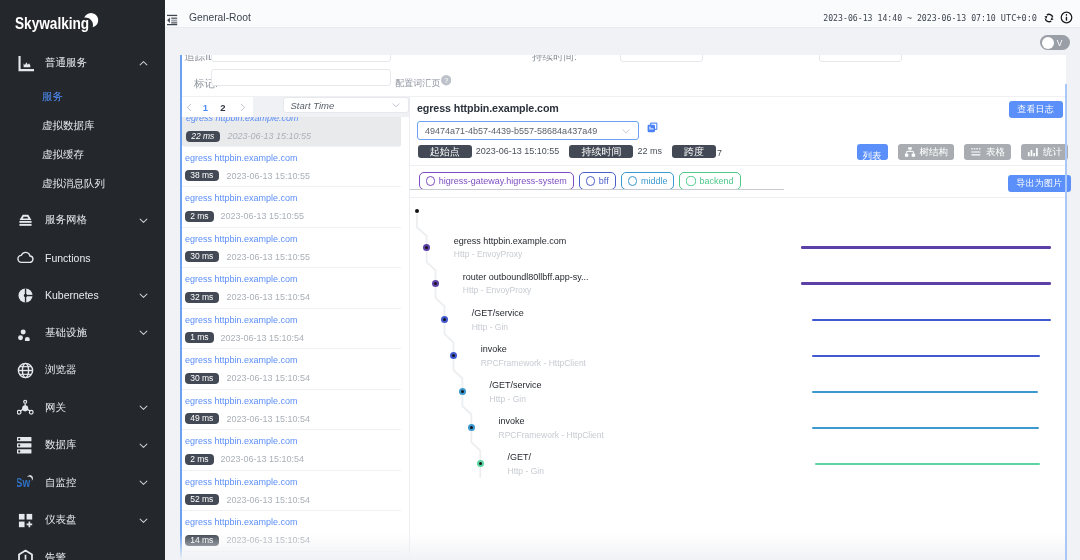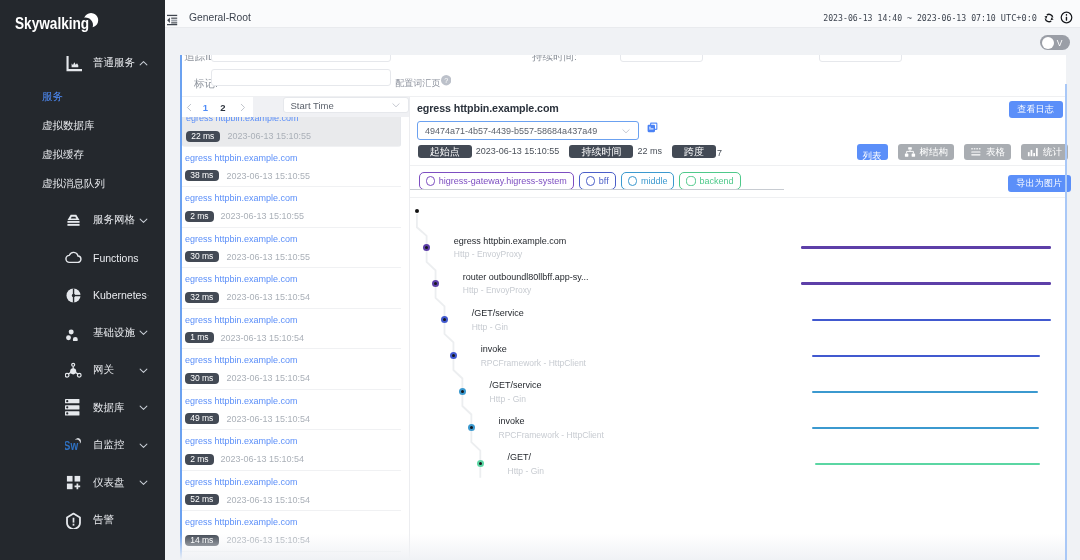--- a/index.html
+++ b/index.html
@@ -4,21 +4,21 @@
 <style>
   * { box-sizing: border-box; margin:0; padding:0; }
   html,body { width:1080px; height:560px; overflow:hidden; }
   body { font-family:"Liberation Sans", sans-serif; font-size:12px; color:#3d444f; background:#fff; -webkit-font-smoothing:antialiased; text-rendering:optimizeLegibility;}
   .app { display:flex; width:1080px; height:560px; }
 
   
   .sidebar { width:165px; background:#24282d; color:#c9ced6; flex:0 0 165px; overflow:hidden; position:relative;}
   .logo { height:44.5px; position:relative; }
   .nav-item { height:37.5px; display:flex; align-items:center; padding:0 16px 0 17px; font-size:10.5px; color:#e8eaee; }
-  .nav-icon { width:17px; height:17px; display:flex; align-items:center; flex:0 0 17px;margin-left:48px;}
+  .nav-icon { width:17px; height:17px; display:flex; align-items:center; flex:0 0 17px;}
   .nav-label { flex:1; margin-left:11px; white-space:nowrap;}
   .chev { width:11px; height:11px;}
   .sub-item { height:29px; display:flex; align-items:center; padding-left:42px; font-size:10.5px; color:#e8eaee;}
   .sub-item.active { color:#4e8bf7; }
   .sub-item.last { margin-bottom:3.5px; }
 
   
   .main { flex:1; display:flex; flex-direction:column; background:#f0f2f5; min-width:0; position:relative;}
   .topbar { height:28px; background:#fafbfc; display:flex; align-items:center; padding:8px 7px 0 2px; border-bottom:1px solid #e9ebee;}
   .topbar-title { font-size:10.3px; color:#3d444f; margin-left:11px;}
@@ -34,21 +34,21 @@
   .divline { position:absolute; left:0; right:0; height:1px; background:#eff0f2;}
 
   .cols { position:absolute; left:0; right:0; top:42px; bottom:0; display:flex; }
   .left-col { width:228px; flex:0 0 228px; border-right:1px solid #ecedf0; position:relative;}
   .pager { height:20px; position:relative; background:#f0f1f4;}
   .pager-white { position:absolute; left:0; top:0; width:70.7px; height:20px; background:#fff;}
   .pbtn { position:absolute; width:16px; height:16px; display:flex; align-items:center; justify-content:center;}
   .pnum { position:absolute; width:16px; height:16px; display:flex; align-items:center; justify-content:center; font-size:9.5px; font-weight:bold; color:#2b323c;}
   .pnum.on { color:#4e8bf7;}
   .sel { position:absolute; border:1px solid #e6e8ec; border-radius:3px; display:flex;
-      align-items:center; padding:0 7px; font-size:9.5px; color:#5b616b;}
+      align-items:center; padding:0 7px; font-size:9.5px; color:#5b616b;font-style:italic;}
   .tracelist { position:absolute; left:0; right:8.5px; top:20px; bottom:0; overflow:hidden;}
   .trace-item { height:40.5px; border-bottom:1px solid #f0f1f3; position:relative;}
   .trace-item.sel { background:#e9eaec;}
   .trace-name { position:absolute; left:3px; top:6px; font-size:9px; color:#5b8ff9;}
   .dur { position:absolute; left:3px; top:23.5px; background:#434a55; color:#fff; font-size:8.5px; border-radius:4px;
       padding:0 5.2px; height:11px; line-height:11px;}
   .tstamp { position:absolute; top:23px; font-size:9px; color:#aab0b8; line-height:12px;}
 
   .right-col { flex:1; min-width:0; position:relative;}
   .det-title { position:absolute; left:7px; top:5px; font-size:10.7px; font-weight:bold; color:#2b323c; letter-spacing:-0.1px;}
@@ -150,20 +150,32 @@
             <svg width="17" height="17" viewBox="0 0 16 16">
               <circle cx="5.85" cy="7.45" r="2.35" fill="#e5e8ec"></circle>
               <circle cx="3.3" cy="13.0" r="2.3" fill="#e5e8ec"></circle>
               <circle cx="9.7" cy="14.6" r="2.3" fill="#e5e8ec"></circle>
             </svg>
           </span>
           <span class="nav-label">基础设施</span>
           <svg class="chev" viewBox="0 0 12 12" fill="none" stroke="#c9ced6" stroke-width="1.1" stroke-linecap="round" stroke-linejoin="round">
             <path d="M2.3 4.5 L6 8.1 L9.7 4.5"></path>
           </svg>
+        </div>
+        <div class="nav-item">
+          <span class="nav-icon">
+            <svg width="17" height="17" viewBox="0 0 16 16">
+              <circle cx="8" cy="8" r="6.7" fill="none" stroke="#e5e8ec" stroke-width="1.3"></circle>
+              <ellipse cx="8" cy="8" rx="2.9" ry="6.7" fill="none" stroke="#e5e8ec" stroke-width="1.3"></ellipse>
+              <line x1="1.4" y1="8" x2="14.6" y2="8" stroke="#e5e8ec" stroke-width="1.3"></line>
+              <line x1="2.6" y1="4.4" x2="13.4" y2="4.4" stroke="#e5e8ec" stroke-width="1.1"></line>
+              <line x1="2.6" y1="11.6" x2="13.4" y2="11.6" stroke="#e5e8ec" stroke-width="1.1"></line>
+            </svg>
+          </span>
+          <span class="nav-label">浏览器</span>
         </div>
         <div class="nav-item">
           <span class="nav-icon">
             <svg width="17" height="17" viewBox="0 0 16 16">
               <g stroke="#e5e8ec" stroke-width="1.15" fill="none">
                 <path d="M7.7 4.0 L7.7 8.5 M7.7 8.5 L2.9 11.4 M7.7 8.5 L12.5 11.4"></path>
                 <circle cx="7.7" cy="2.6" r="1.4"></circle>
                 <circle cx="2.0" cy="12.5" r="1.75"></circle>
                 <circle cx="13.4" cy="12.5" r="1.75"></circle>
               </g>

